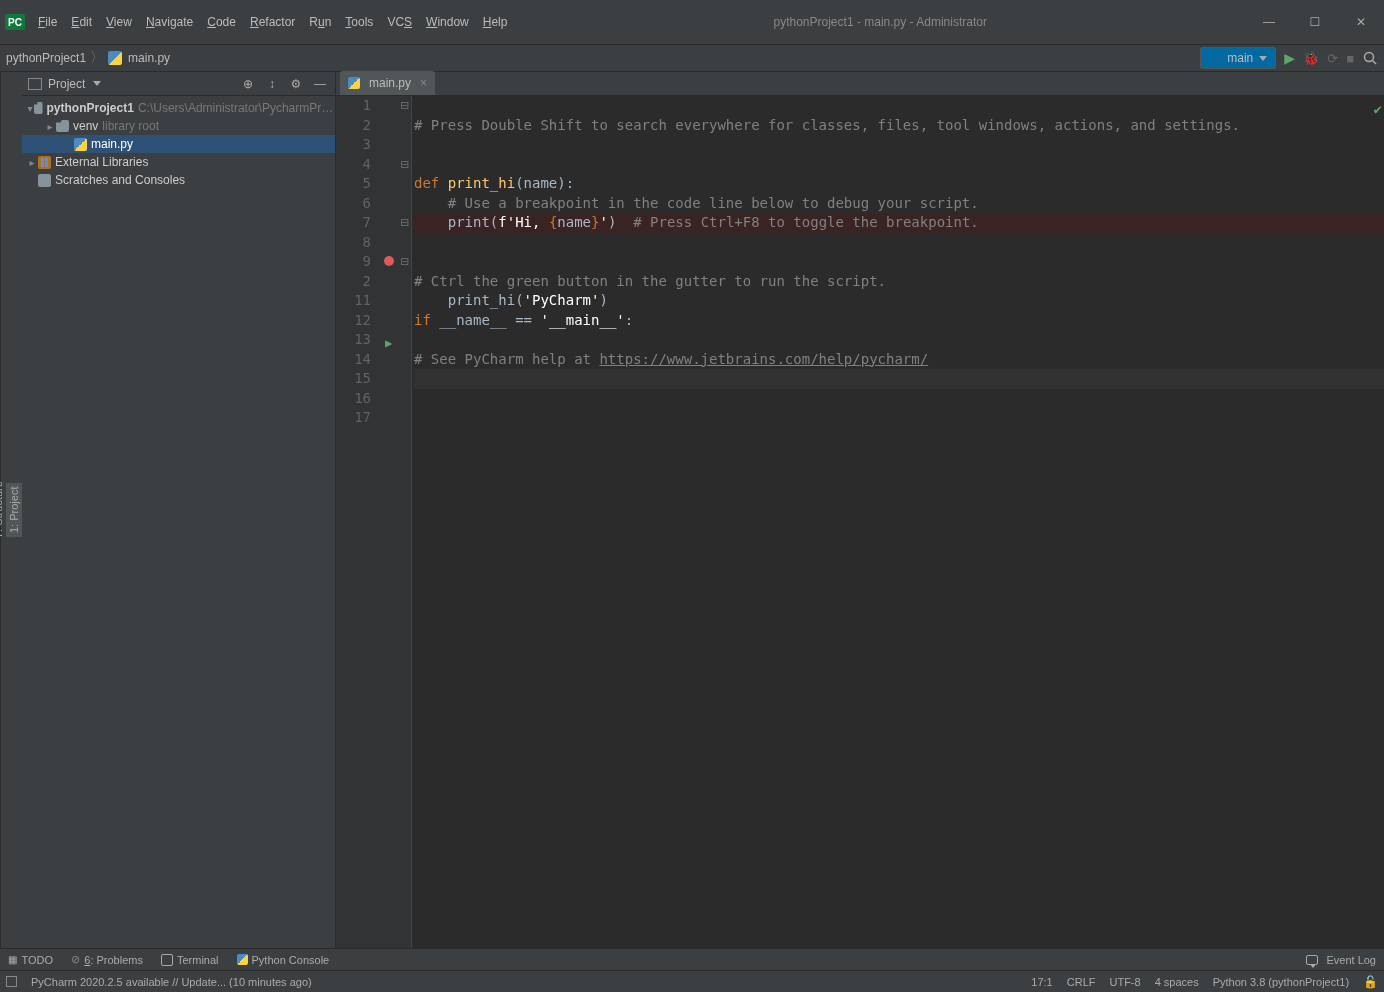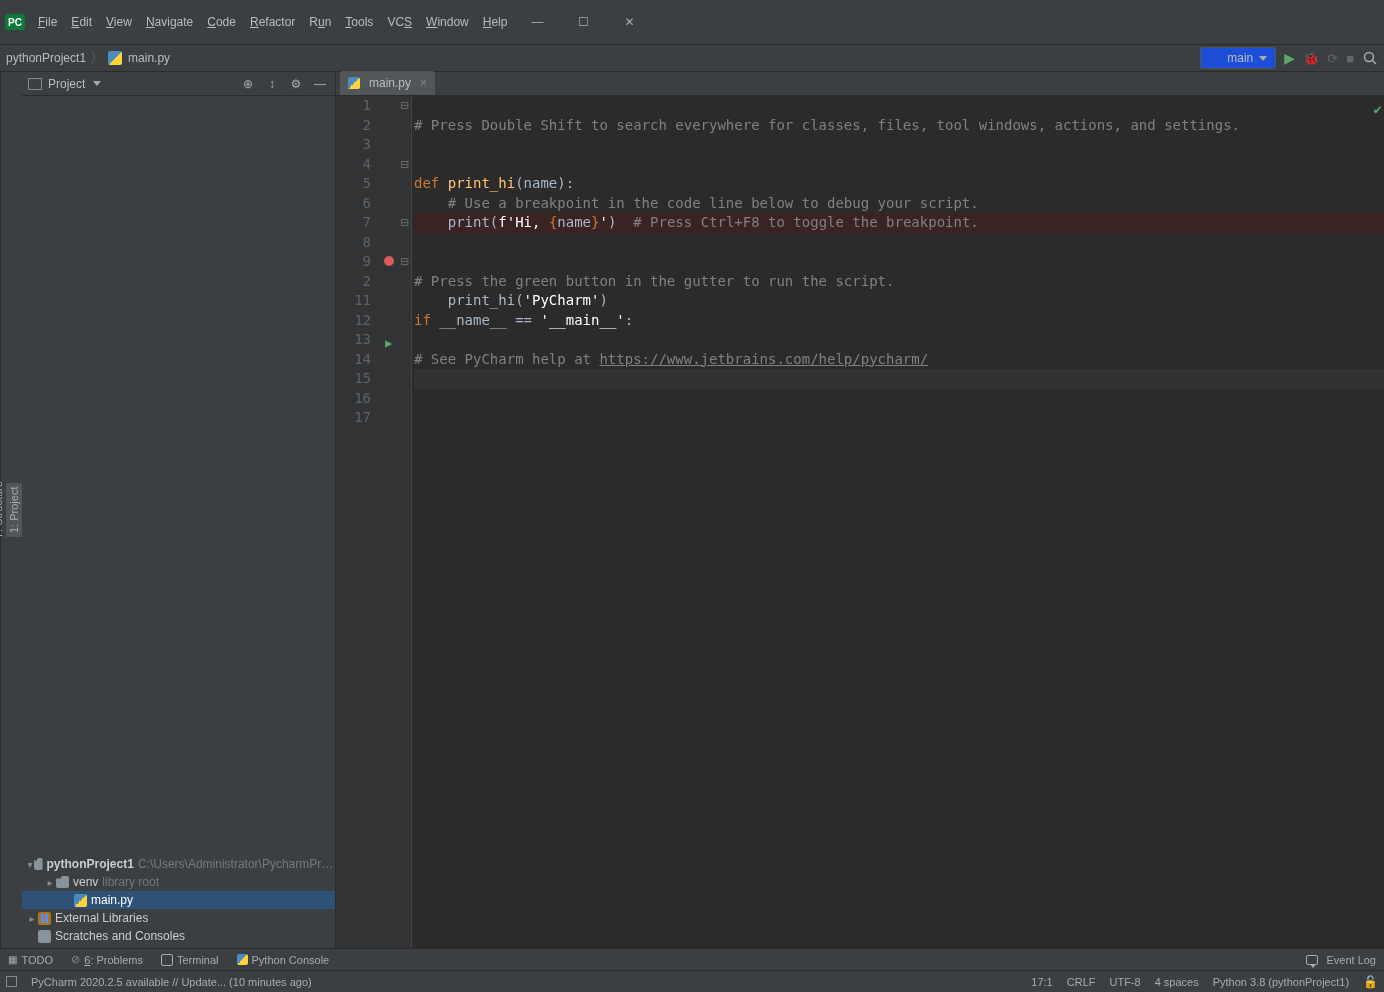--- a/index.html
+++ b/index.html
@@ -13,30 +13,30 @@
   .title-text { flex:1; text-align:center; color:#888; font-size:12px; }
   .winbtns { display:flex; }
   .winbtn { width:46px; height:27px; display:flex; align-items:center; justify-content:center; color:#aaa; cursor:pointer; }
   
   .navbar { height:27px; background:#3c3f41; display:flex; align-items:center; border-bottom:1px solid #2b2b2b; padding:0 6px; }
   .bc { display:flex; align-items:center; gap:2px; }
   .bc-sep { color:#777; font-size:14px; margin:0 2px; }
   .bc-item { color:#bbb; }
   .bc .pyico { width:14px; height:14px; background:linear-gradient(135deg,#4b8bbe 50%,#ffd43b 50%); border-radius:2px; margin-right:4px; }
   .nav-right { margin-left:auto; display:flex; align-items:center; gap:8px; }
-  .runcfg { background:#1d4ed8; border:1px solid #555; height:22px; display:flex; align-items:center; gap:6px; padding:0 8px; border-radius:2px; cursor:pointer; }
+  .runcfg { background:#0369a1; border:1px solid #555; height:22px; display:flex; align-items:center; gap:6px; padding:0 8px; border-radius:2px; cursor:pointer; }
   .tri-dn { width:0;height:0;border-left:4px solid transparent;border-right:4px solid transparent;border-top:5px solid #aaa; }
   .ico-run { color:#59a869; font-size:14px; cursor:pointer; }
   .ico-debug { color:#59a869; font-size:13px; cursor:pointer; }
   .ico-disabled { color:#666; font-size:13px; cursor:pointer; }
   
   .main { flex:1; display:flex; min-height:0; }
   .sidebar-l { width:22px; background:#3c3f41; border-right:1px solid #2b2b2b; display:flex; flex-direction:column; align-items:center; writing-mode:vertical-lr; transform:rotate(180deg); }
   .side-label { margin:6px 0; padding:4px 2px; font-size:11px; color:#aaa; cursor:pointer; }
-  .panel { width:314px; background:#3c3f41; border-right:1px solid #2b2b2b; display:flex; flex-direction:column;justify-content:space-between; }
+  .panel { width:314px; background:#3c3f41; border-right:1px solid #2b2b2b; display:flex; flex-direction:column; }
   .panel-header { height:24px; display:flex; align-items:center; gap:6px; padding:0 6px; border-bottom:1px solid #2b2b2b; }
   .panel-header .pico { width:14px; height:12px; border:1px solid #888; display:inline-block; }
   .panel-header .title { color:#bbb; }
   .panel-header .spacer { flex:1; }
   .panel-header .tool { width:18px; height:18px; display:flex; align-items:center; justify-content:center; color:#aaa; cursor:pointer; }
   .tree { padding:3px 0; overflow:hidden; }
   .tree-row { height:18px; display:flex; align-items:center; padding-left:4px; cursor:pointer; white-space:nowrap; }
   .tw { width:12px; text-align:center; color:#888; font-size:10px; }
   .dirico { width:13px; height:12px; background:#87939a; border-radius:2px; margin-right:4px; clip-path:polygon(0 20%,35% 20%,45% 0,100% 0,100% 100%,0 100%); }
   .dirico.open { background:#87939a; }
@@ -95,20 +95,21 @@
     <div class="menu-item"><span class="mn">V</span>iew</div>
     <div class="menu-item"><span class="mn">N</span>avigate</div>
     <div class="menu-item"><span class="mn">C</span>ode</div>
     <div class="menu-item"><span class="mn">R</span>efactor</div>
     <div class="menu-item">R<span class="mn">u</span>n</div>
     <div class="menu-item"><span class="mn">T</span>ools</div>
     <div class="menu-item">VC<span class="mn">S</span></div>
     <div class="menu-item"><span class="mn">W</span>indow</div>
     <div class="menu-item"><span class="mn">H</span>elp</div>
   </div>
+  <div class="title-text">pythonProject1 - main.py - Administrator</div>
   <div class="winbtns">
     <div class="winbtn">—</div>
     <div class="winbtn">☐</div>
     <div class="winbtn">✕</div>
   </div>
 </div>
 
 <div class="navbar">
   <div class="bc">
     <span class="bc-item">pythonProject1</span>
@@ -254,21 +255,21 @@
       <div class="code-lines">
         <div class="cl"></div>
         <div class="cl"><span class="c-cm"># Press Double Shift to search everywhere for classes, files, tool windows, actions, and settings.</span></div>
         <div class="cl"></div>
         <div class="cl"></div>
         <div class="cl"><span class="c-kw">def </span><span class="c-fn">print_hi</span><span class="c-nm">(name):</span></div>
         <div class="cl"><span class="c-cm">    # Use a breakpoint in the code line below to debug your script.</span></div>
         <div class="cl bp-line"><span class="c-nm">    print(</span><span class="c-st">f'Hi, </span><span class="c-br">{</span><span class="c-nm">name</span><span class="c-br">}</span><span class="c-st">'</span><span class="c-nm">)  </span><span class="c-cm"># Press Ctrl+F8 to toggle the breakpoint.</span></div>
         <div class="cl"></div>
         <div class="cl"></div>
-        <div class="cl"><span class="c-cm"># Press the green button in the gutter to run the script.</span></div>
+        <div class="cl"><span class="c-cm"># Ctrl the green button in the gutter to run the script.</span></div>
         <div class="cl"><span class="c-nm">    print_hi(</span><span class="c-st">'PyCharm'</span><span class="c-nm">)</span></div>
         <div class="cl"><span class="c-kw">if </span><span class="c-nm">__name__ </span><span class="c-nm">== </span><span class="c-st">'__main__'</span><span class="c-nm">:</span></div>
         <div class="cl"></div>
         <div class="cl"><span class="c-cm"># See PyCharm help at </span><span class="c-lk">https://www.jetbrains.com/help/pycharm/</span></div>
         <div class="cl caret-line"></div>
       </div>
     </div>
   </div>
 </div>
 

